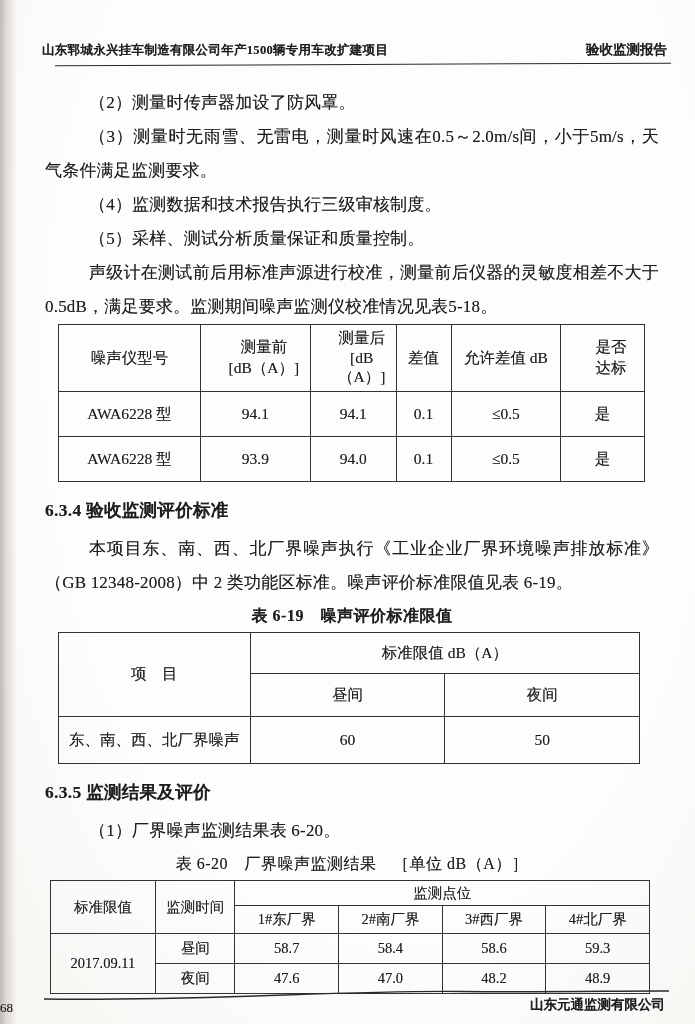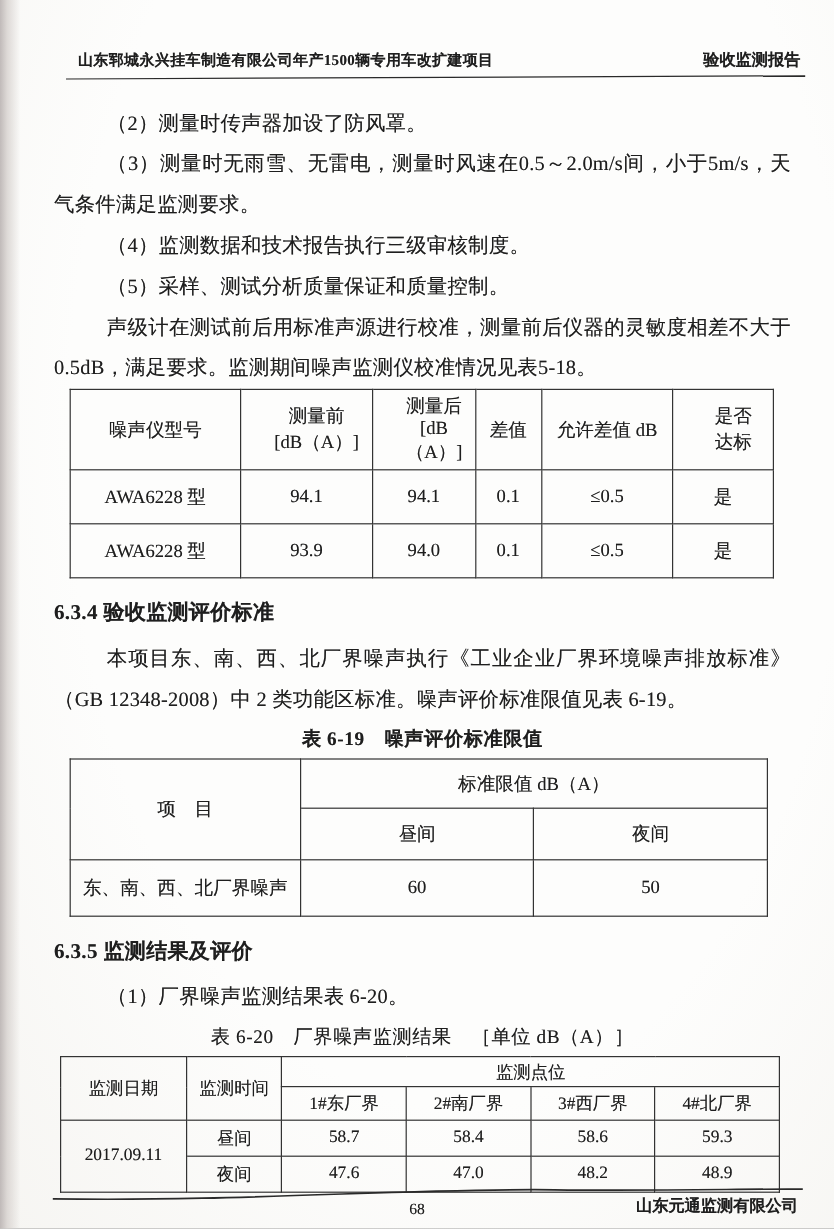--- a/index.html
+++ b/index.html
@@ -12,21 +12,21 @@
     color:#1e1e1e;
     overflow:hidden;
   }
   .scan-edge {
     position:absolute; left:0; top:0; bottom:0; width:17px;
     background:linear-gradient(to right,#b6afae 0%,#d8d3d0 35%,rgba(250,249,247,0) 100%);
     opacity:.85;
   }
   
   .header {
-    position:absolute; top:41px; left:65px; right:28px;
+    position:absolute; top:41px; left:42px; right:28px;
     display:flex; justify-content:space-between; align-items:flex-end;
   }
   .header-left { font-size:12.5px; font-weight:700; letter-spacing:.3px; }
   .header-right { font-size:13.5px; font-weight:700; }
   .header-rule {
     position:absolute; top:64px; left:55px; right:24px;
     border-top:1.8px solid #2a2a2a; transform:rotate(-0.25deg);
   }
   
   .main { position:absolute; top:86px; left:45px; right:36px; }
@@ -50,21 +50,21 @@
 
   .t620 { width:600px; margin-left:5px; font-size:14.5px; }
   .t620 .r1 td { height:22px; }
   .t620 .r2 td { height:25px; }
   .t620 .r3 td,.t620 .r4 td { height:27px; }
 
   
   .footer-line { position:absolute; left:42px; right:24px; bottom:22px; height:16px; }
   .footer-page {
     position:absolute; bottom:8px; left:0; right:0;
-    text-align:center; font-size:13px; font-family:"Liberation Serif","DejaVu Serif",serif;
+    text-align:left; font-size:13px; font-family:"Liberation Serif","DejaVu Serif",serif;
   }
   .footer-company { position:absolute; bottom:10px; right:30px; font-size:13.5px; font-weight:700; }
   
   .page { text-shadow:0 0 .4px rgba(20,20,20,.5); }
 </style>
 </head>
 <body>
 
 <div class="page">
   <div class="scan-edge"></div>
@@ -161,21 +161,21 @@
       <colgroup>
         <col style="width:17.5%">
           <col style="width:13.3%">
           <col style="width:17.3%">
         <col style="width:17.3%">
           <col style="width:17.3%">
           <col style="width:17.3%">
       </colgroup>
       <tbody>
           <tr class="r1">
-        <td rowspan="2">监测日期</td>
+        <td rowspan="2">标准限值</td>
         <td rowspan="2">监测时间</td>
         <td colspan="4">监测点位</td>
       </tr>
       <tr class="r2">
         <td>1#东厂界</td>
         <td>2#南厂界</td>
         <td>3#西厂界</td>
         <td>4#北厂界</td>
       </tr>
       <tr class="r3">

